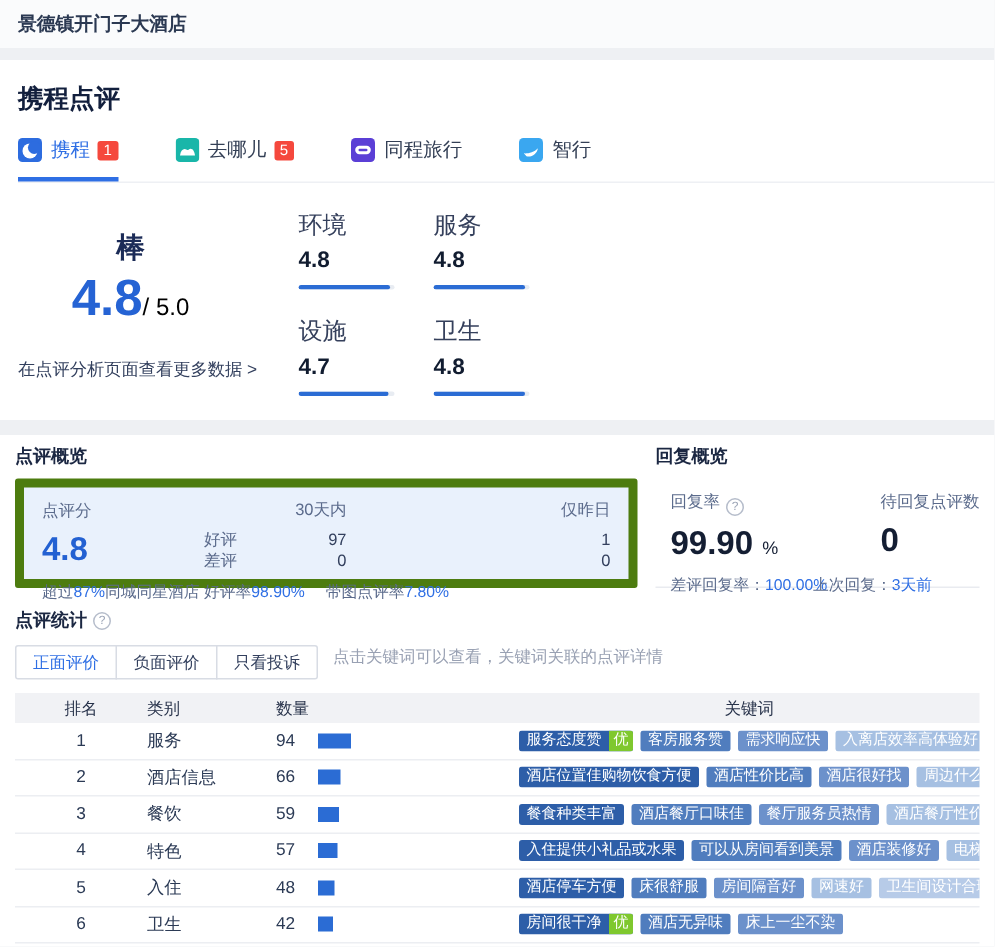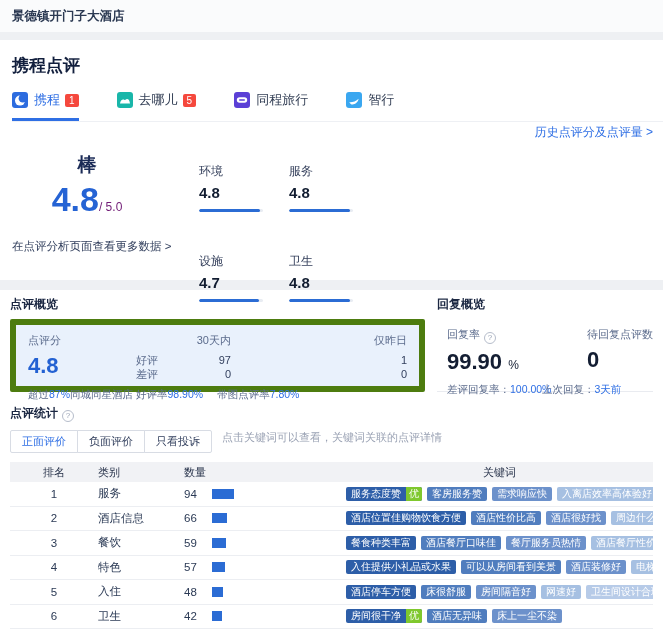--- a/index.html
+++ b/index.html
@@ -23,24 +23,24 @@
   .tab-icon { width:16px; height:16px; border-radius:3px; display:inline-flex; margin-right:6px; overflow:hidden; }
   .tab-icon svg { width:16px; height:16px; }
   .tab-label { font-size:13px; color:#333f55; }
   .tab-badge { background:#f5483d; color:#fff; font-size:10px; line-height:13px; padding:0 4px; border-radius:2px; margin-left:5px; }
 
   .score-area { display:flex; padding-top:18px; position:relative; }
   .score-left { width:175px; padding-top:12px; }
   .score-grade { font-size:19px; font-weight:bold; color:#1b2b57; text-align:center; width:150px; }
   .score-main { text-align:center; width:150px; margin-top:2px; }
   .score-value { font-size:34px; font-weight:bold; color:#2563d4; }
-  .score-max { font-size:12px; color:#701a75; }
+  .score-max { font-size:16px; color:#000000; }
   .more-link { margin-top:20px; font-size:11.5px; color:#33405e; white-space:nowrap; cursor:pointer; }
   .score-grid { display:grid; grid-template-columns:90px 90px; grid-row-gap:18px; margin-left:12px; }
-  .sub-label { font-size:12px; color:#35405c;margin-top:23px; }
+  .sub-label { font-size:16px; color:#35405c; }
   .sub-value { font-size:15px; font-weight:bold; color:#111c30; margin-top:4px; }
   .sub-bar { width:64px; height:3px; background:#e8ecf2; border-radius:2px; margin-top:8px; overflow:hidden; }
   .sub-fill { height:3px; background:#2b6cd4; border-radius:2px; }
   .history-link { position:absolute; right:10px; top:2px; font-size:12px; color:#2f6fe4; cursor:pointer; }
 
   
   .card2 { background:#fff; margin-top:10px; padding:6px 10px 0 10px; height:341px; }
   .ov-row { display:flex; }
   .ov-left { width:415px; }
   .ov-right { flex:1; margin-left:12px; min-width:0; }
@@ -64,21 +64,21 @@
   .ov-bottom .b2 { margin-right:14px; }
   .blue-num { color:#2f6fe4; }
   .rp-box { margin-top:6px; padding:8px 0 10px 10px; border-bottom:1px solid #e9ebf0; height:73px; }
   .rp-cols { display:flex;justify-content:space-between; }
   .rp-col1 { width:95px; }
   .rp-big { font-size:22px; font-weight:bold; color:#141e33; margin-top:5px; }
   .rp-unit { font-size:12px; font-weight:normal; color:#141e33; }
   .rp-bottom { display:flex; font-size:10.5px; color:#5b6b8c; margin-top:8px; white-space:nowrap; }
   .rp-bottom .b1 { width:95px; }
 
-  .stats-head { margin-top:13px;align-items:flex-end; }
+  .stats-head { margin-top:13px; }
   .filter-row { display:flex; align-items:flex-start; margin-top:8px; }
   .filter-group { display:flex; }
   .ftab { font-size:11px; color:#33405e; border:1px solid #d8dce4; padding:3px 11px; margin-left:-1px; background:#fff; cursor:pointer; white-space:nowrap; }
   .ftab:first-child { margin-left:0; border-radius:2px 0 0 2px; }
   .ftab:last-child { border-radius:0 2px 2px 0; }
   .ftab.active { color:#2f6fe4; position:relative; z-index:1; border-color:#d8dce4; }
   .filter-hint { font-size:11px; color:#99a1b3; margin-left:10px; white-space:nowrap; }
 
   .ktable { margin-top:9px; }
   .thead { display:flex; background:#f1f2f5; height:20px; align-items:center; font-size:11px; color:#27324a; }
@@ -141,21 +141,20 @@
         <span class="tab-icon">
           <svg viewBox="0 0 16 16">
             <rect width="16" height="16" fill="#3aa7f0"></rect>
             <path d="M3.2 10.2c2.4.3 6.8-.5 9.4-3.4-.6 3.8-4.2 6.3-7.6 5.4z" fill="#fff"></path>
           </svg>
         </span>
         <span class="tab-label">智行</span>
       </div>
     </div>
   <div class="score-area">
-    <div class="history-link">历史点评分及点评量 &gt;</div>
     <div class="score-left">
       <div class="score-grade">棒</div>
       <div class="score-main">
         <span class="score-value">4.8</span><span class="score-max">/ 5.0</span>
       </div>
       <div class="more-link">在点评分析页面查看更多数据 &gt;</div>
     </div>
     <div class="score-grid">
         <div>
           <div class="sub-label">环境</div>

